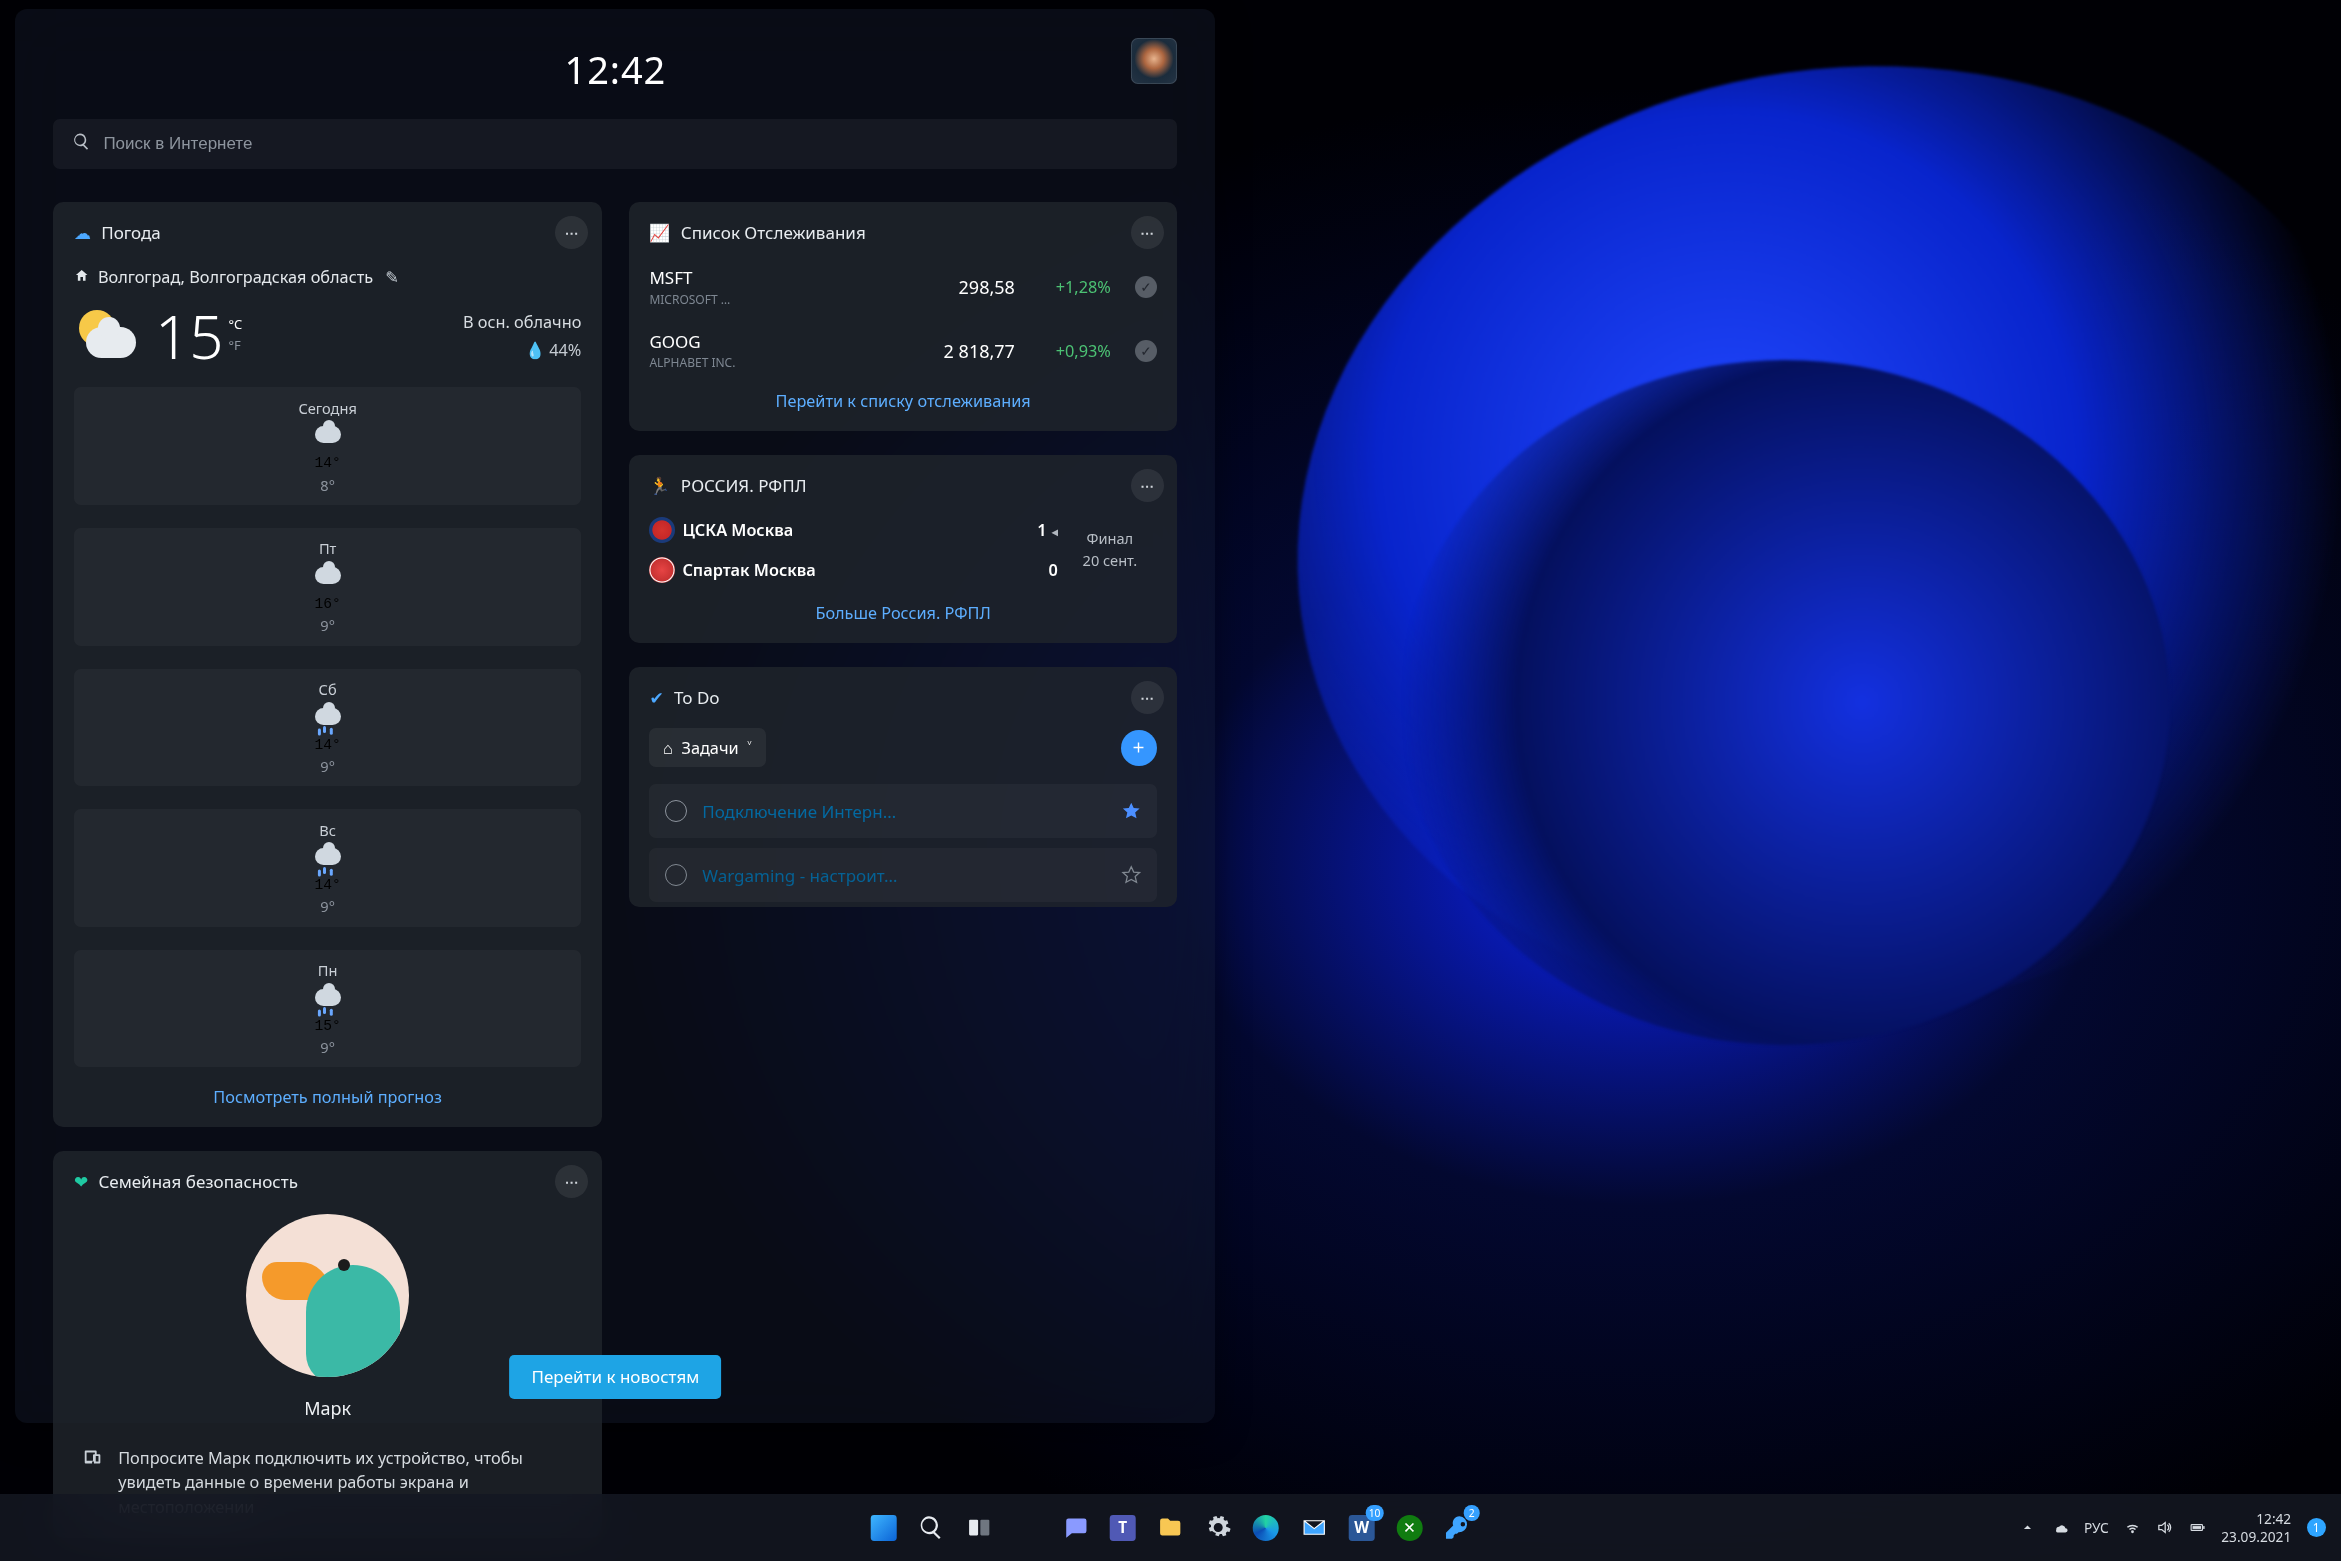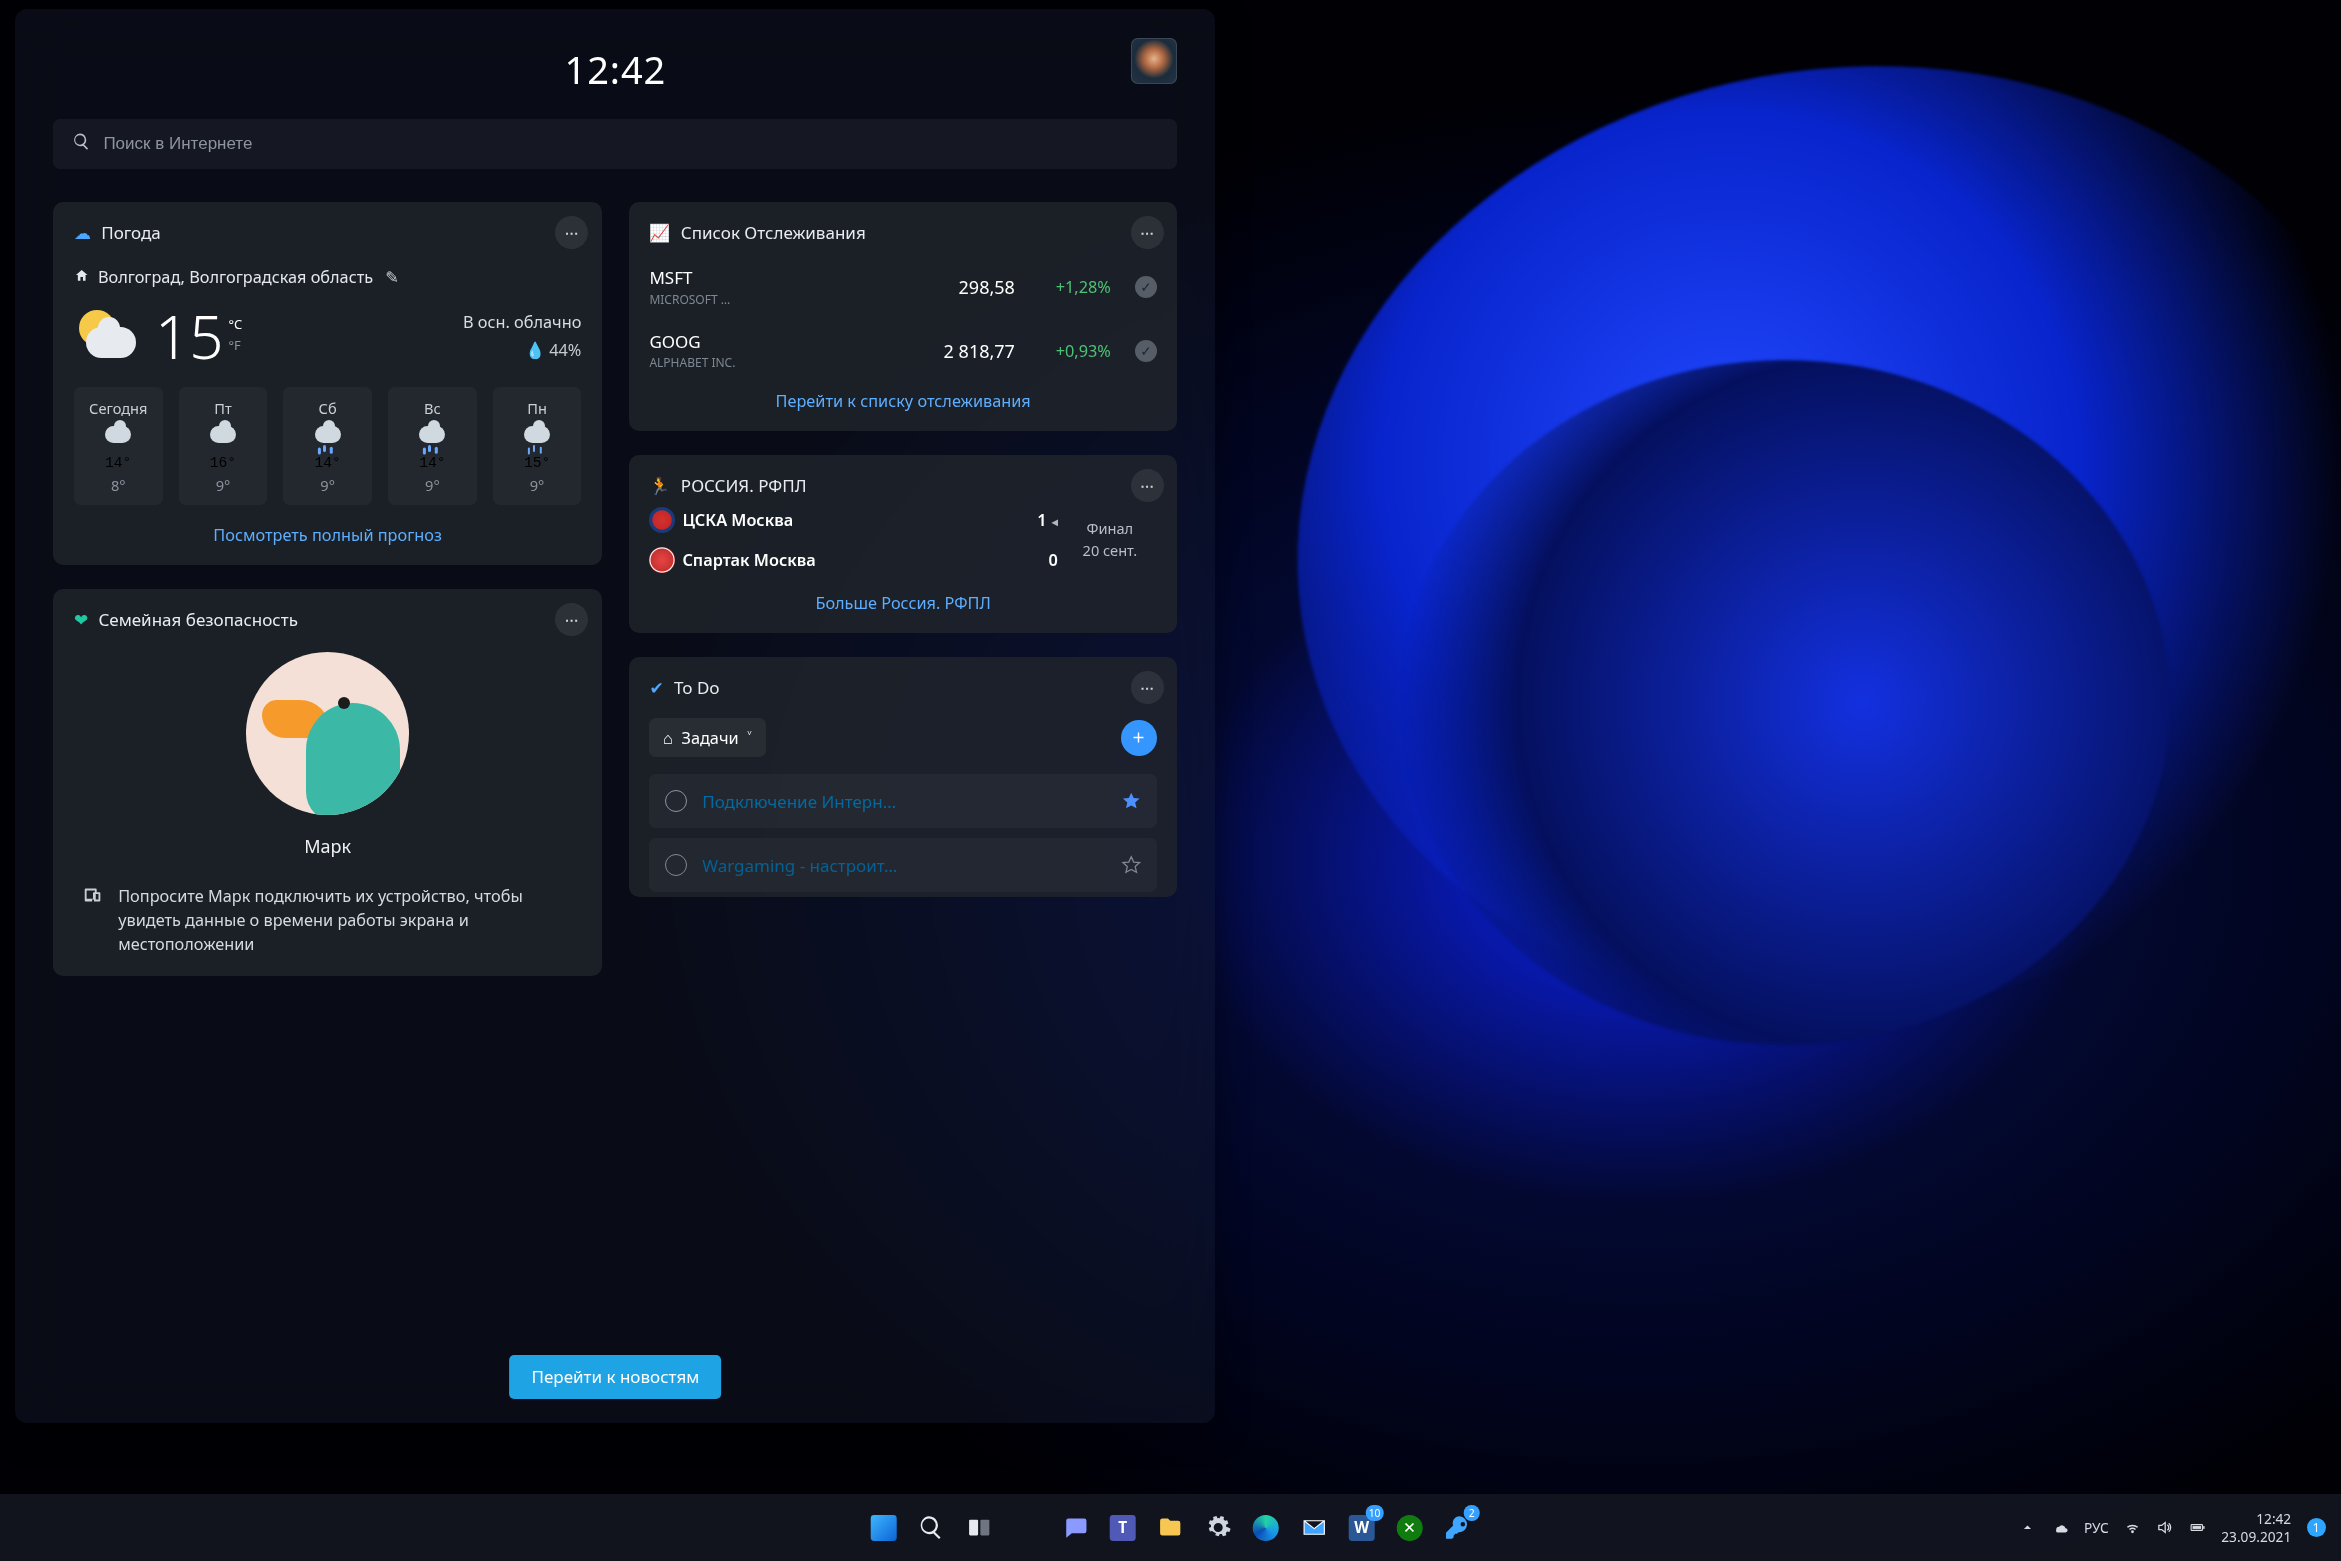--- a/index.html
+++ b/index.html
@@ -78,21 +78,21 @@
   .sun { position:absolute; width:36px; height:36px; background:#f7c948; border-radius:50%; left:5.1px; top:5.1px; }
   .cloud { position:absolute; width:50px; height:31px; background:#e7ebef; border-radius:17px; left:12px; top:22px; }
   .cloud::before { content:""; position:absolute; width:22px; height:22px; background:#e7ebef; border-radius:50%; top:-10.3px; left:12px; }
   .w-temp { display:flex; align-items:flex-start; }
   .w-temp .deg { font-size:60px; font-weight:300; line-height:1; }
   .w-temp .units { display:flex; flex-direction:column; margin-left:5.1px; font-size:13px; color:#8d949e; gap:3.4px; padding-top:8.6px; }
   .w-temp .units .sel { color:#fff; }
   .w-cond { margin-left:auto; text-align:right; font-size:16.3px; color:#d8dde2; }
   .w-cond .hum { margin-top:5.1px; color:#c5cbd2; }
 
-  .forecast { display:flex; gap:16px; margin-top:20.5px; }
+  .forecast { display:flex; gap:23px; margin-top:20.5px;flex-direction:column; }
   .fday {
     flex:1; background: rgba(255,255,255,0.04);
     border-radius:6.8px; padding:10.3px 3.4px; text-align:center;
     font-size:14.6px;
   }
   .fday .dname { color:#c9cfd6; margin-bottom:8.6px; }
   .fday .fic { display:flex; justify-content:center; margin-bottom:12px; }
   .mini-cloud { width:26px; height:17px; background:#d0d8e0; border-radius:10.3px; position:relative; }
   .mini-cloud::before { content:""; position:absolute; width:12px; height:12px; background:#d0d8e0; border-radius:50%; top:-6px; left:8.6px; }
   .mini-cloud.rain::after { content:""; position:absolute; width:2.6px; height:6.8px; background:#6aa8ff; border-radius:1.7px; bottom:-8.6px; left:8.6px; box-shadow: 6.8px 1.7px 0 #6aa8ff, -5.1px 2.6px 0 #6aa8ff; }
@@ -114,21 +114,21 @@
   
   .stock-row { display:flex; align-items:center; margin-top:22px; gap:24px; }
   .stock-row .sl { flex:1; }
   .stock-row .sym { font-size:17px; }
   .stock-row .co { font-size:12px; color:#7e8792; margin-top:1.7px; }
   .stock-row .price { font-size:18px; }
   .stock-row .chg { font-size:16.3px; color:#4cc274; width:72px; text-align:right; }
   .stock-row .chk { width:22px; height:22px; border-radius:50%; background:#575d66; color:#242830; display:flex; align-items:center; justify-content:center; font-size:13.7px; }
 
   
-  .match { margin-top:10px; display:grid; grid-template-columns:33px 1fr 34px 94px; row-gap:13.7px; align-items:center; }
+  .match { margin-top:20px; display:grid; grid-template-columns:33px 1fr 34px 94px; row-gap:13.7px; align-items:center; }
   .team-logo { width:26px; height:26px; border-radius:50%; }
   .tl-cska { background: radial-gradient(circle, #d3322d 0%, #c62828 50%, #1a3a7a 55%, #1a3a7a 100%); }
   .tl-spartak { background: radial-gradient(circle, #e74444 0%, #c83232 60%, #fff 65%, #c83232 72%); }
   .team-name { font-size:16.3px; font-weight:600; }
   .score { font-size:16.3px; font-weight:600; text-align:right; padding-right:5.1px; }
   .score.w::after { content:"◂"; color:#b0b6be; font-size:12px; margin-left:5.1px; }
   .mstatus { grid-row:1 / span 2; grid-column:4; text-align:center; font-size:14.6px; color:#b8bec6; line-height:1.5; }
 
   
   .todo-top { display:flex; align-items:center; gap:10.3px; margin-top:19px; }

